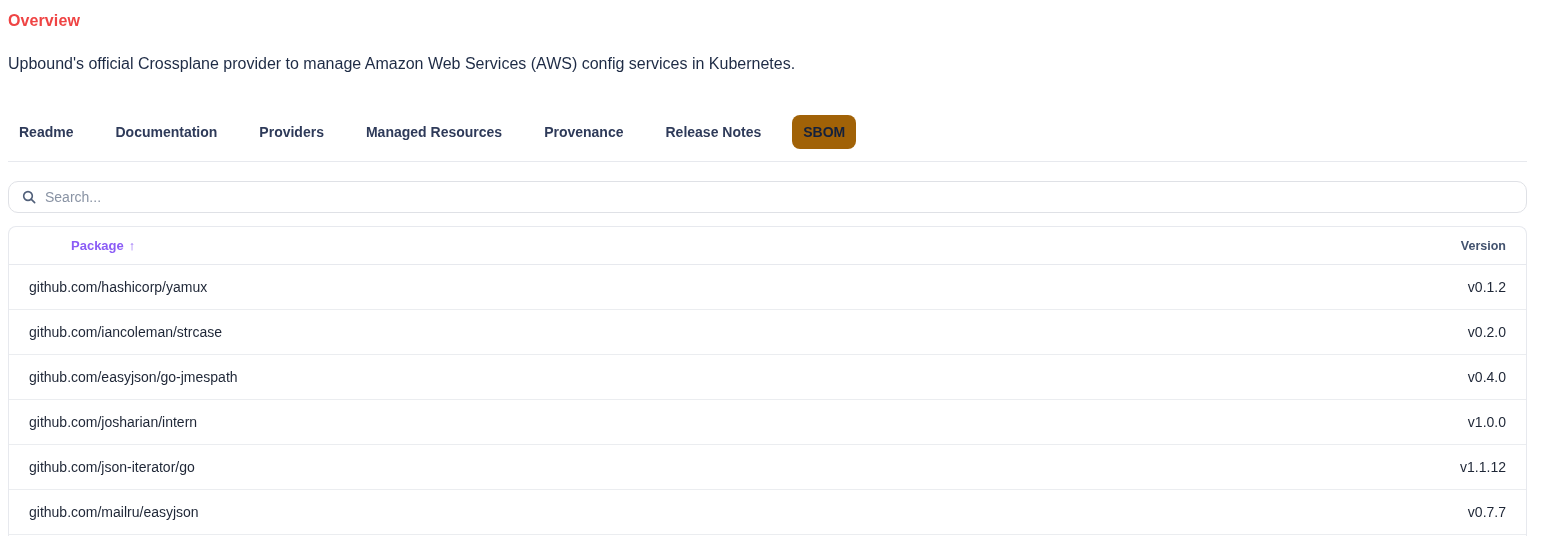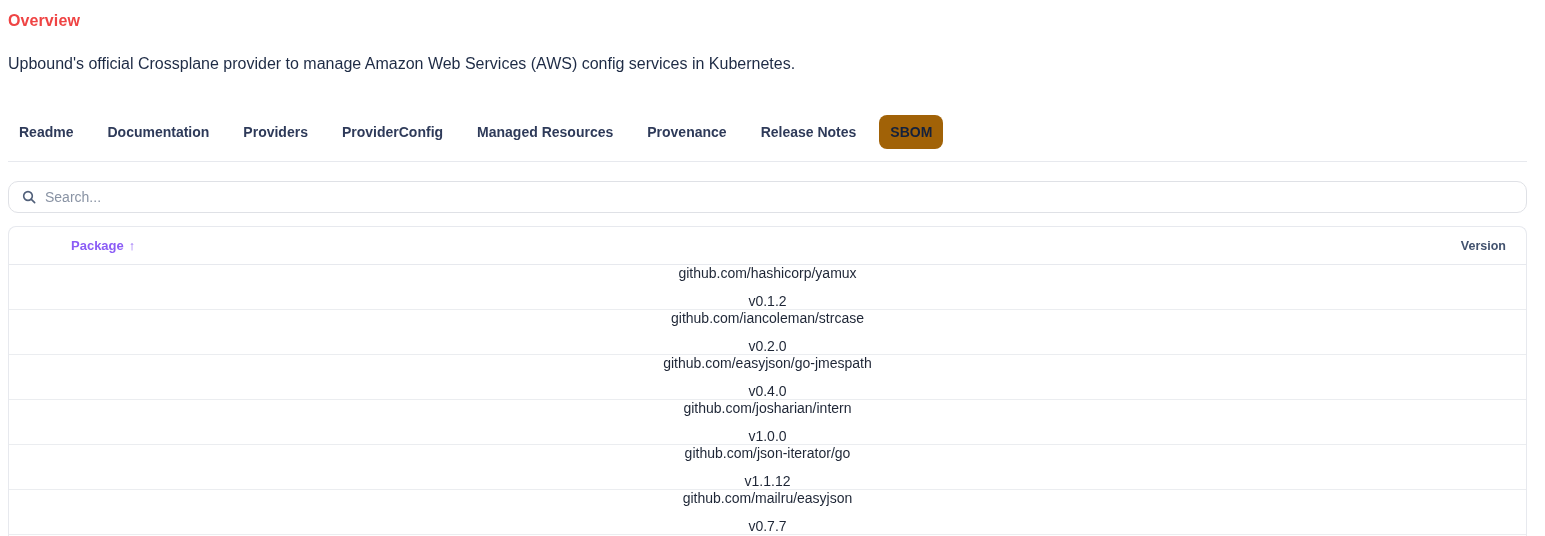--- a/index.html
+++ b/index.html
@@ -21,21 +21,21 @@
   .page-description {
     margin-top: 25px;
     font-size: 16px;
     color: #1e2b45;
   }
 
   .tabs {
     margin-top: 42px;
     display: flex;
     align-items: center;
-    gap: 12px;
+    gap: 20px;
   }
   .tab {
     height: 34px;
     display: flex;
     align-items: center;
     padding: 0 11px;
     font-size: 14px;
     font-weight: 700;
     color: #2e3a59;
     border-radius: 8px;
@@ -134,39 +134,37 @@
   }
   .tr {
     height: 45px;
     display: flex;
     align-items: center;
     justify-content: space-between;
     padding: 0 20px;
     border-bottom: 1px solid #ebedf0;
     font-size: 14px;
     color: #1e2636;
-    flex-direction: column;
   }
   .td-package { text-align: left; }
   .td-version { text-align: right; }
 </style>
 </head>
 <body>
 
 <div class="page">
 
   <h1 class="page-title">Overview</h1>
 
   <p class="page-description">Upbound's official Crossplane provider to manage Amazon Web Services (AWS) config services in Kubernetes.</p>
 
   <nav class="tabs">
       <div class="tab">Readme</div>
       <div class="tab">Documentation</div>
       <div class="tab">Providers</div>
-      <div class="tab">ProviderConfig</div>
       <div class="tab">Managed Resources</div>
       <div class="tab">Provenance</div>
       <div class="tab">Release Notes</div>
       <div class="tab active">SBOM</div>
     </nav>
 
   <div class="divider"></div>
 
   <div class="toolbar">
     <div class="search-box">

